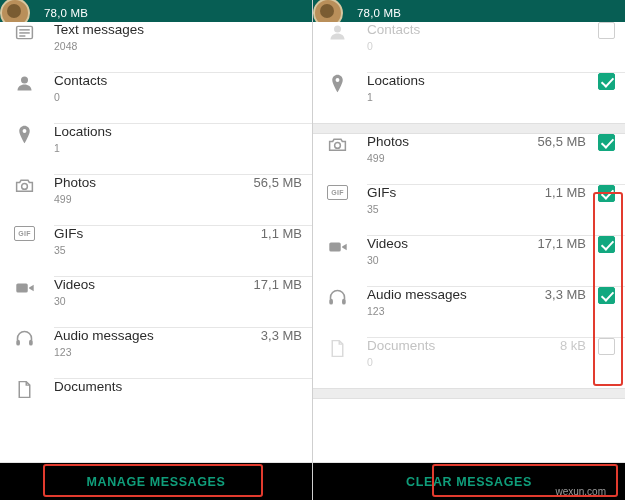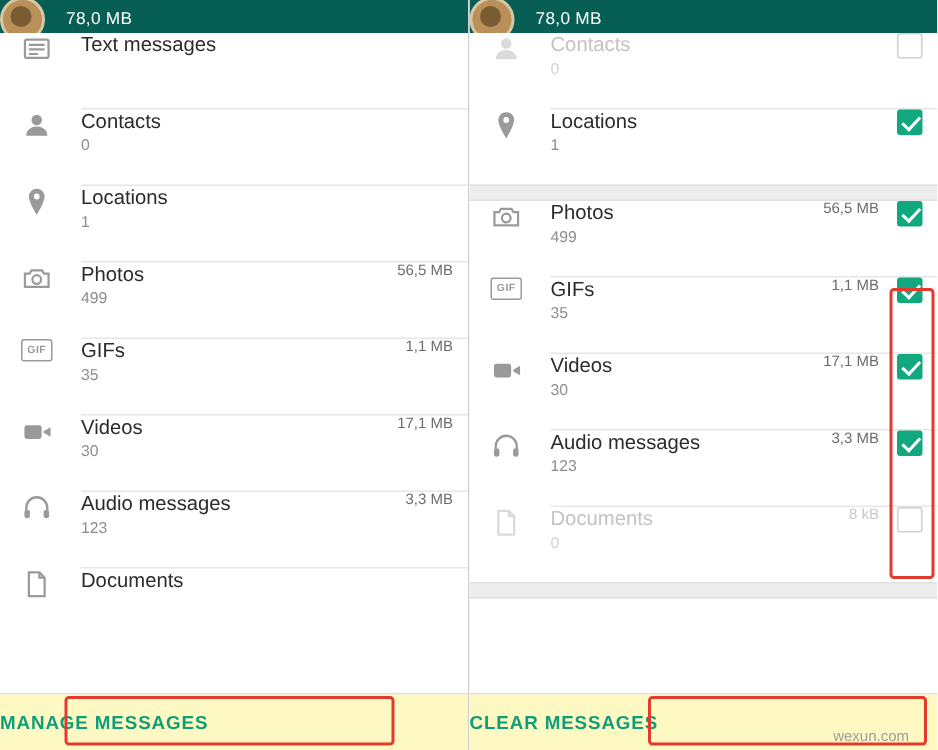--- a/index.html
+++ b/index.html
@@ -96,21 +96,21 @@
     color: #2b2b2b;
     line-height: 16px;
   }
   .row .sub {
     font-size: 10.5px;
     color: #8d8d8d;
     line-height: 14px;
     margin-top: 1px;
   }
   .row .size {
-    font-size: 10px;
+    font-size: 13px;
     color: #6d6d6d;
     flex: none;
     margin-left: 8px;
     white-space: nowrap;
   }
   .row.dim .title { color: #c3c3c3; }
   .row.dim .sub { color: #d2d2d2; }
   .row.dim .size { color: #c9c9c9; }
 
   .check {
@@ -171,24 +171,25 @@
     box-sizing: border-box;
   }
 
   
   .bottom-bar {
     position: absolute;
     left: 0;
     bottom: 0;
     width: 100%;
     height: 38px;
-    background: #fef9c3;
+    background: #000000;
     border-top: 1px solid #e2e2e2;
     display: flex;
     align-items: center;
+    justify-content: center;
     box-sizing: border-box;
   }
   .bottom-action {
     color: #0f9d7a;
     font-size: 12.5px;
     font-weight: bold;
     letter-spacing: 0.6px;
   }
   .red-box {
     position: absolute;
@@ -233,20 +234,21 @@
         <div class="icon-cell">
           <svg class="ico" width="21" height="21" viewBox="0 0 24 24" fill="none" stroke="currentColor" stroke-width="1.7">
             <rect x="3" y="5" width="18" height="14" rx="1.5"></rect>
             <line x1="6" y1="9" x2="18" y2="9"></line>
               <line x1="6" y1="12.5" x2="18" y2="12.5"></line>
               <line x1="6" y1="16" x2="13" y2="16"></line>
           </svg>
         </div>
         <div class="text-cell">
           <div class="title">Text messages</div>
+          <div class="sub">2048</div>
         </div>
         <div class="size"></div>
       </div>
       <div class="divider"></div>
 
       <div class="row">
         <div class="icon-cell">
           <svg class="ico" width="21" height="21" viewBox="0 0 24 24" fill="currentColor">
             <circle cx="12" cy="8" r="4"></circle>
               <path d="M4 20c0-4.4 3.6-7 8-7s8 2.6 8 7z"></path>

